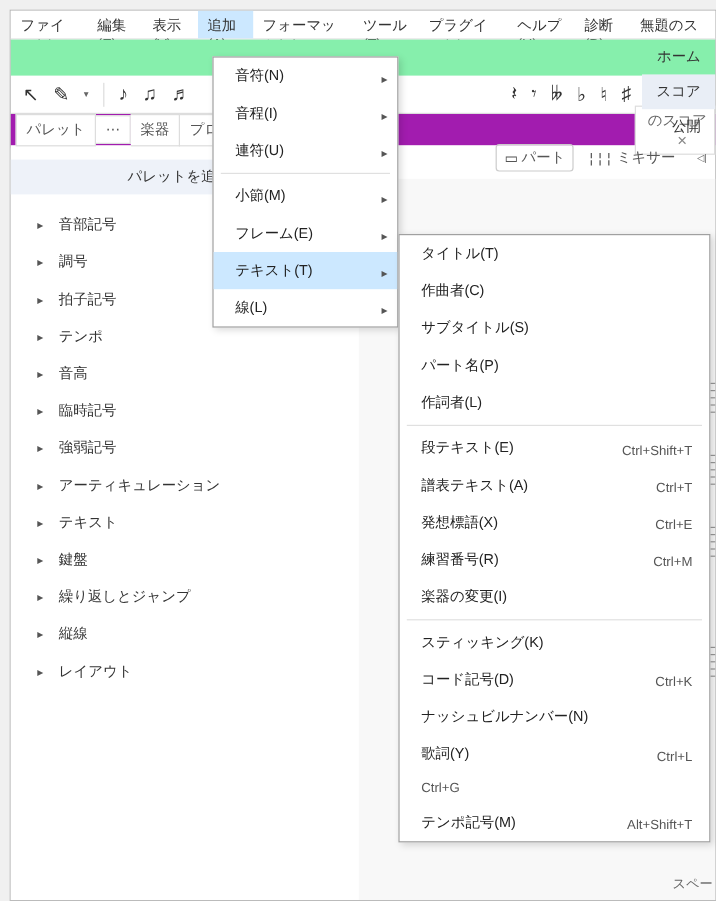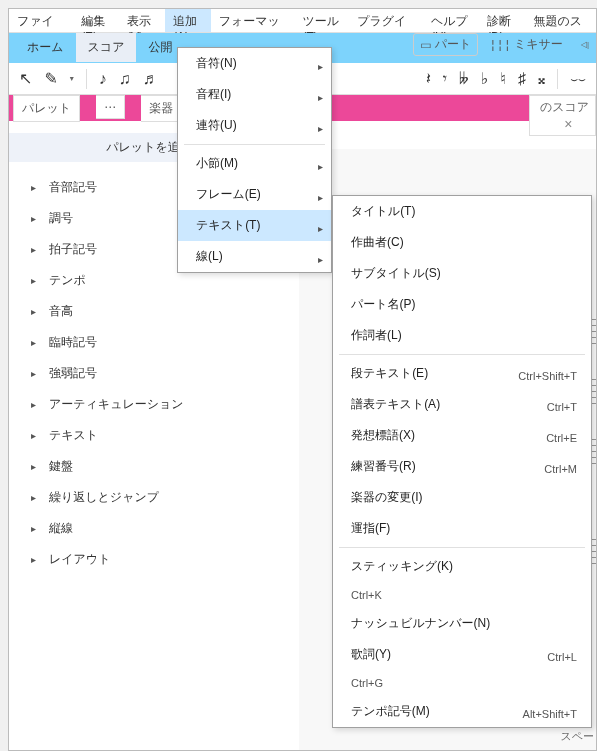--- a/index.html
+++ b/index.html
@@ -3,34 +3,34 @@
 <meta charset="utf-8">
 <style>
 * { box-sizing: border-box; margin: 0; padding: 0; font-family: "Segoe UI", "Yu Gothic UI", sans-serif; }
 body { width: 597px; height: 751px; background: #f0f0f0; overflow: hidden; position: relative; font-size: 12px; color: #333; }
 .window { position: absolute; top: 8px; left: 8px; right: 0; bottom: 0; background: #fff; border: 1px solid #bbb; }
 
 .menubar { display: flex; height: 24px; background: #fff; border-bottom: 1px solid #e0e0e0; }
 .menubar .menu-item { padding: 4px 8px; cursor: default; }
 .menubar .menu-item.active { background: #cce8ff; }
 
-.tabs-row { display: flex; height: 30px; background: #7dd3fc; align-items: flex-start; padding-left: 6px; position: relative; }
+.tabs-row { display: flex; height: 30px; background: #86efac; align-items: flex-end; padding-left: 6px; position: relative; flex-direction: column; }
 .tabs-row .tab { padding: 6px 12px; color: #333; }
 .tabs-row .tab.active { background: #e9eef6; }
 .tabs-row .spacer { flex: 1; }
 .tabs-row .right-tools { display: flex; align-items: center; gap: 4px; color: #555; }
 .tool-btn { display: flex; align-items: center; gap: 3px; padding: 2px 6px; border: 1px solid transparent; }
 .tool-btn.bordered { border-color: #ccc; border-radius: 3px; }
 .caret { font-size: 8px; color: #666; }
 
 .toolbar { display: flex; height: 32px; align-items: center; gap: 12px; padding: 0 10px; border-bottom: 1px solid #ddd; }
 .toolbar .sep { width: 1px; height: 20px; background: #ddd; }
 .tool-icon { font-size: 16px; color: #333; }
 
-.sub-tabs { display: flex; height: 26px; background: #ec4899; align-items: flex-start; padding-left: 4px; gap: 16px; }
+.sub-tabs { display: flex; height: 26px; background: #a21caf; align-items: center; padding-left: 4px; gap: 0; }
 .sub-tabs .sub-tab { padding: 4px 8px; border: 1px solid #ddd; background: #fff; color: #555; position: relative; }
 .sub-tabs .sub-tab.first { border-left: 1px solid #ddd; }
 .sub-tabs .sub-tab + .sub-tab { border-left: none; }
 .dots { padding: 0 6px; }
 .doc-tab { display: flex; align-items: center; padding: 3px 6px 3px 10px; background: #fff; border: 1px solid #ddd; color: #666; flex-direction: column; }
 .doc-tab .close { margin-left: 8px; color: #888; font-size: 14px; cursor: default; }
 
 .sidebar { position: absolute; left: 0; top: 114px; bottom: 0; width: 290px; background: #fff; padding-top: 10px; }
 .palette-header { background: #eef2f9; text-align: center; padding: 6px 0; margin-bottom: 10px; color: #333; margin-right: 10px; }
 .palette-list { padding: 0 10px; }
@@ -280,28 +280,26 @@
       <span class="lbl">発想標語(X)</span>
       <span class="sc">Ctrl+E</span>
     </div>
     <div class="dd-item">
       <span class="lbl">練習番号(R)</span>
       <span class="sc">Ctrl+M</span>
     </div>
     <div class="dd-item">
       <span class="lbl">楽器の変更(I)</span>
     </div>
-    <div class="dd-item">
-      <span class="lbl">運指(F)</span>
-    </div>
     <div class="dd-sep"></div>
     <div class="dd-item">
       <span class="lbl">スティッキング(K)</span>
     </div>
     <div class="dd-item">
+      <span class="lbl">コード記号(D)</span>
       <span class="sc">Ctrl+K</span>
     </div>
     <div class="dd-item">
       <span class="lbl">ナッシュビルナンバー(N)</span>
     </div>
     <div class="dd-item">
       <span class="lbl">歌詞(Y)</span>
       <span class="sc">Ctrl+L</span>
     </div>
     <div class="dd-item">

